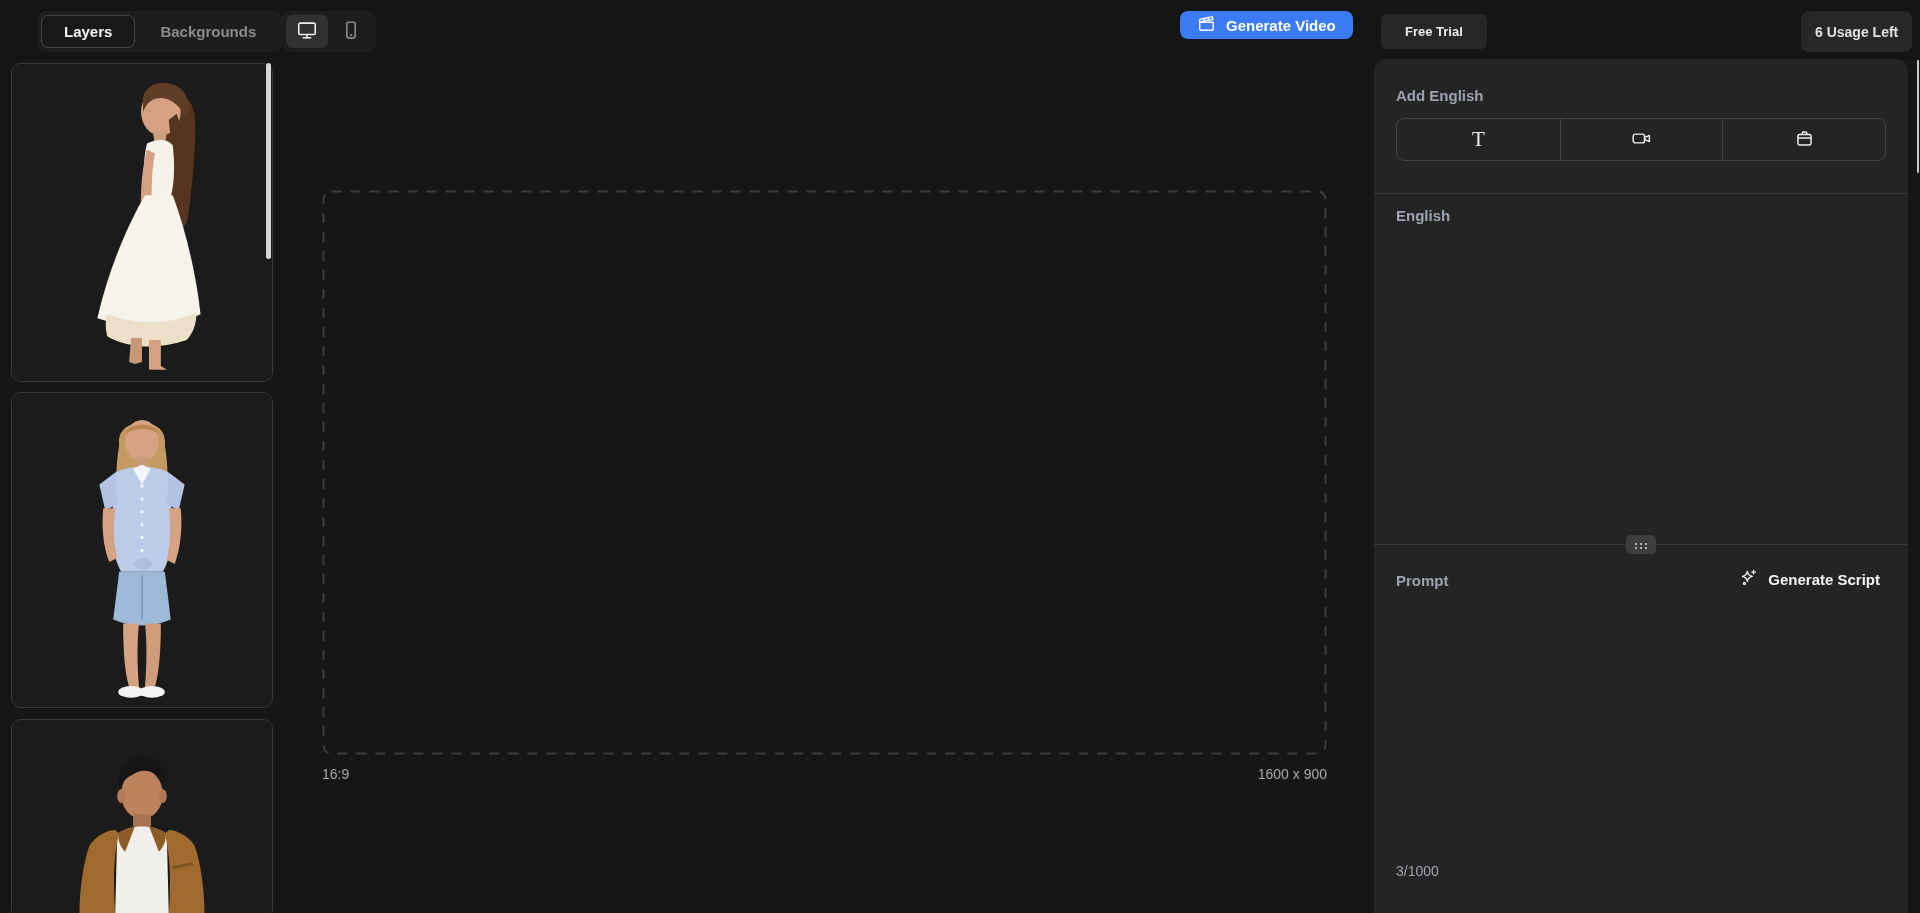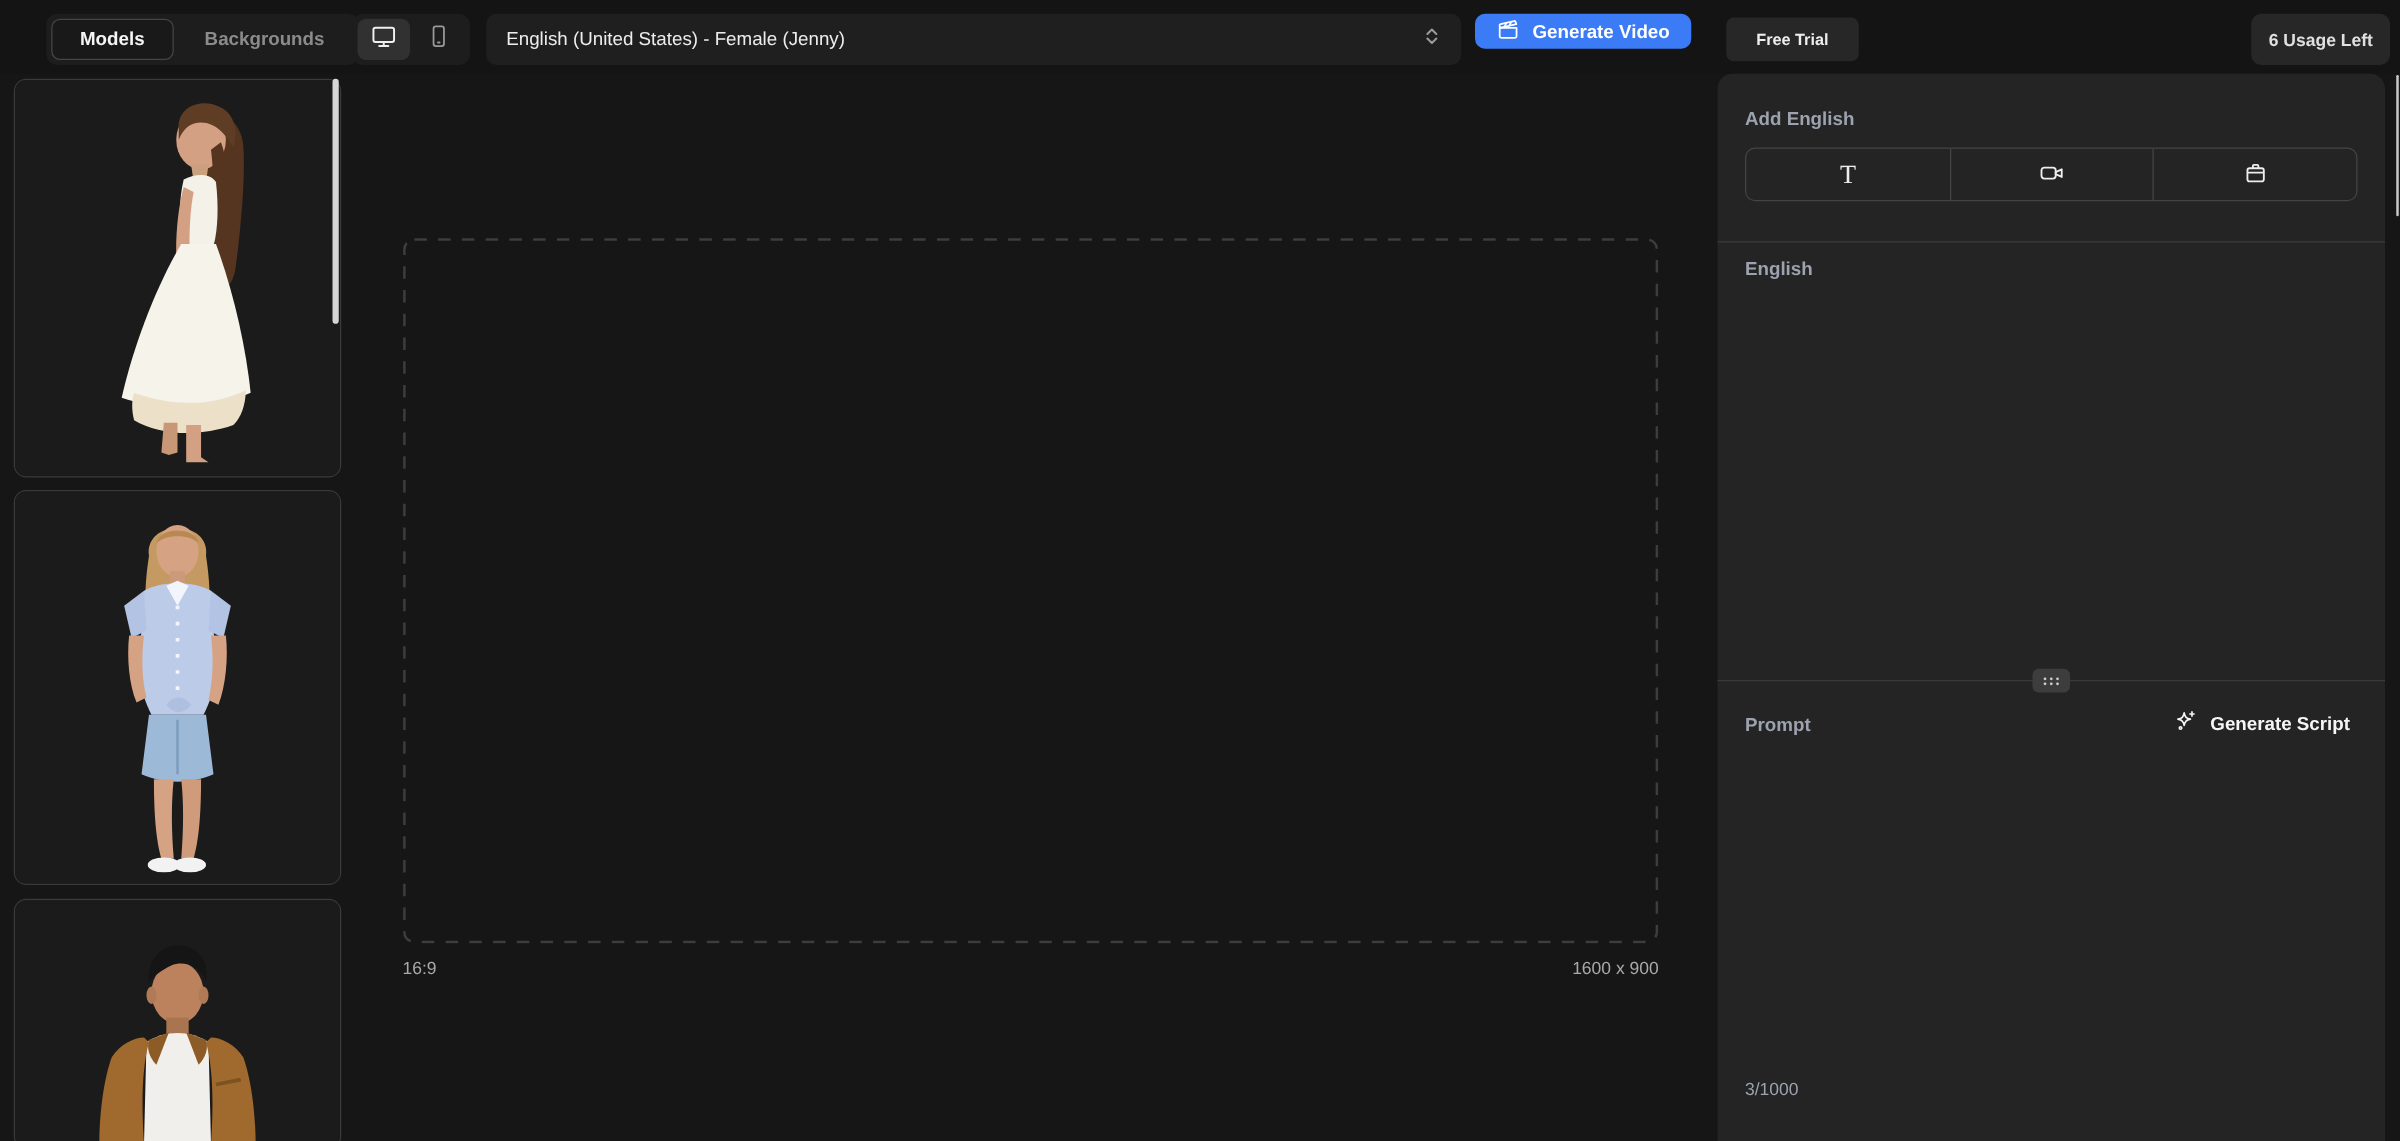--- a/index.html
+++ b/index.html
@@ -119,21 +119,21 @@
   }
 </style>
 </head>
 <body>
 
 <div class="window">
 
   <div class="topbar">
 
     <div class="seg-tabs">
-      <div class="seg-tab active">Models</div>
+      <div class="seg-tab active">Layers</div>
       <div class="seg-tab">Backgrounds</div>
     </div>
 
     <div class="device-toggle">
       <div class="device-btn active">
         <span>
           <svg width="22" height="22" viewBox="0 0 24 24" fill="none" stroke="currentColor" stroke-width="1.7" stroke-linecap="round">
             <rect x="3" y="4.5" width="18" height="12.5" rx="1.8"></rect>
             <line x1="12" y1="17" x2="12" y2="20.5"></line>
             <line x1="8" y1="20.5" x2="16" y2="20.5"></line>
@@ -143,29 +143,20 @@
       <div class="device-btn">
         <span>
           <svg width="20" height="20" viewBox="0 0 24 24" fill="none" stroke="currentColor" stroke-width="1.7" stroke-linecap="round">
             <rect x="7" y="2.5" width="10" height="19" rx="2.2"></rect>
             <line x1="11.2" y1="18" x2="12.8" y2="18"></line>
           </svg>
         </span>
       </div>
     </div>
 
-    <div class="voice-select">
-      <span class="label">English (United States) - Female (Jenny)</span>
-      <span style="color:#9a9a9a;">
-        <svg width="15" height="18" viewBox="0 0 16 20" fill="none" stroke="currentColor" stroke-width="1.8" stroke-linecap="round" stroke-linejoin="round">
-          <polyline points="4,8 8,4 12,8"></polyline>
-          <polyline points="4,12 8,16 12,12"></polyline>
-        </svg>
-      </span>
-    </div>
 
     <button class="gen-video-btn">
       <span>
         <svg width="19" height="19" viewBox="0 0 24 24" fill="none" stroke="currentColor" stroke-width="1.8" stroke-linejoin="round">
           <path d="M3.5 10.5 h17 v8.5 a1.5 1.5 0 0 1 -1.5 1.5 h-14 a1.5 1.5 0 0 1 -1.5 -1.5 z"></path>
           <path d="M3.7 10.4 L20.3 6.8 19.6 4.6 a1.4 1.4 0 0 0 -1.7 -1 L4.4 6.7 a1.4 1.4 0 0 0 -1 1.7 z"></path>
           <line x1="8.2" y1="9.4" x2="10.2" y2="5.6"></line>
           <line x1="13.2" y1="8.3" x2="15.2" y2="4.5"></line>
         </svg>
       </span>

